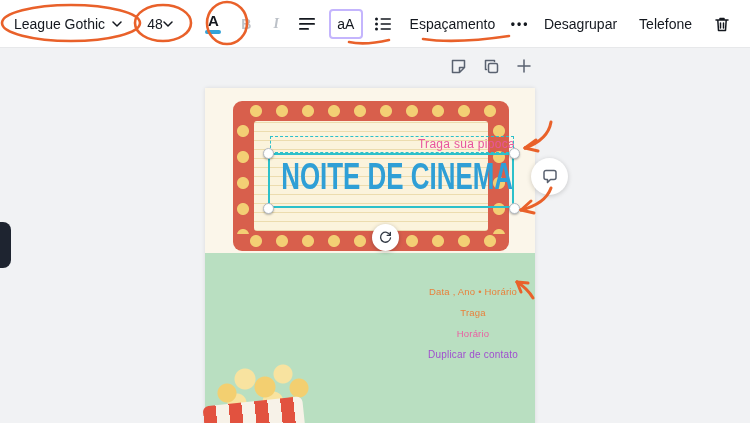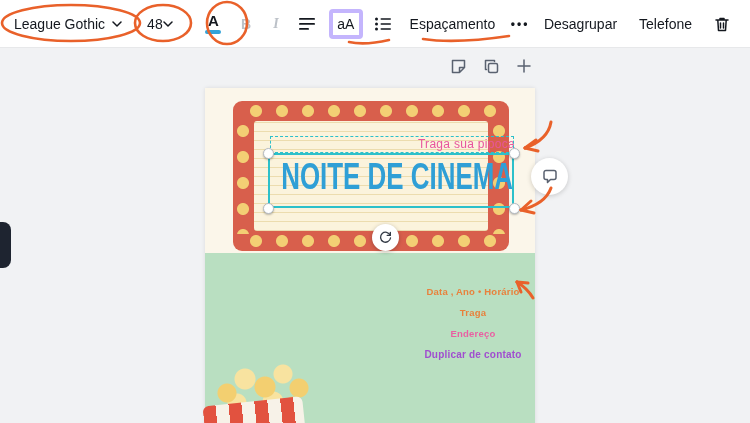--- a/index.html
+++ b/index.html
@@ -17,21 +17,21 @@
   }
   .tb-btn { display: flex; align-items: center; justify-content: center; height: 32px; border-radius: 4px; cursor: pointer; }
   .font-select { width: 122px; justify-content: space-between; padding: 0 4px 0 2px; }
   .size-ctl { margin-left: 8px; width: 54px; justify-content: center; padding: 0 6px; }
   .color-btn { margin-left: 12px; width: 34px; flex-direction: column; }
   .color-btn .letter { font-weight: 700; font-size: 15px; line-height: 15px; }
   .color-bar { width: 16px; height: 4px; border-radius: 2px; background: #33a3d9; margin-top: 2px; }
   .bold-btn { margin-left: 2px; width: 32px; font-weight: 700; color: #bcc1c8; }
   .italic-btn { width: 32px; font-style: italic; font-weight: 600; color: #bcc1c8; font-family: "Liberation Serif", serif; }
   .align-btn { width: 34px; }
-  .case-btn { width: 36px; margin-left: 6px; height: 30px; border: 4px solid #c4b5fd; border-radius: 4px; }
+  .case-btn { width: 36px; margin-left: 6px; height: 30px; border: 2px solid #c4b5fd; border-radius: 4px; }
   .list-btn { width: 34px; margin-left: 4px; }
   .spacing-btn { margin-left: 2px; padding: 0 9px; }
   .more-btn { width: 34px; letter-spacing: 2px; font-weight: 700; font-size: 12px; }
   .right-group { margin-left: auto; display: flex; align-items: center; gap: 6px; }
   .text-btn { padding: 0 8px; }
   .trash-btn { width: 32px; }
 
   .icon-line { stroke: #14181f; stroke-width: 1.5; fill: none; stroke-linecap: round; stroke-linejoin: round; }
   .icon-fill { fill: #14181f; }
 
@@ -61,21 +61,21 @@
     background-size: 14px 26px; background-repeat: repeat-y; }
   .bulbs-left { left: 3px; } .bulbs-right { right: 3px; }
 
   .tagline { position: absolute; right: 20px; top: 49px; font-size: 12px; font-weight: 400; color: #e8559d; letter-spacing: .3px; white-space: nowrap; cursor: text; }
   .title {
     position: absolute; right: 22px; top: 68px; font-size: 36px; font-weight: 700; color: #2f9fd6;
     white-space: nowrap; transform: scaleX(.72); transform-origin: right center; letter-spacing: 0; cursor: text;
   }
 
   .details { position: absolute; right: 12px; top: 198px; width: 100px; text-align: center; }
-  .detail-line { font-weight: 700; font-size: 9.5px; margin-bottom: 10px; letter-spacing: .2px; cursor: text; }
+  .detail-line { font-weight: 400; font-size: 9.5px; margin-bottom: 10px; letter-spacing: .2px; cursor: text; }
   .detail-line:last-child { font-size: 10px; margin-top: 4px; }
 
   .popcorn-box {
     position: absolute; left: 4px; top: 313px; width: 100px; height: 130px;
     background: repeating-linear-gradient(90deg, #e2523f 0 13px, #f7f2e8 13px 26px);
     transform: rotate(-6deg); border-radius: 6px 6px 12px 12px;
   }
   .kernels { position: absolute; left: 10px; top: 273px; width: 96px; height: 52px;
     background-image:
       radial-gradient(circle at 12px 32px, #f3cf70 9px, transparent 10px),
@@ -198,21 +198,21 @@
       <div class="bulbs-right"></div>
       <div class="marquee-inner"></div>
     </div>
 
     <div class="tagline">Traga sua pipoca</div>
     <div class="title">NOITE DE CINEMA</div>
 
     <div class="details">
         <div class="detail-line" style="color: rgb(232, 129, 60);">Data , Ano • Horário</div>
         <div class="detail-line" style="color: rgb(232, 129, 60);">Traga</div>
-        <div class="detail-line" style="color: rgb(234, 95, 162);">Endereço</div>
+        <div class="detail-line" style="color: rgb(234, 95, 162);">Horário</div>
         <div class="detail-line" style="color: rgb(160, 78, 207);">Duplicar de contato</div>
       </div>
 
     <div class="kernels"></div>
     <div class="popcorn-box"></div>
     <div class="popcorn-badge">
       
     </div>
   </div>
 

